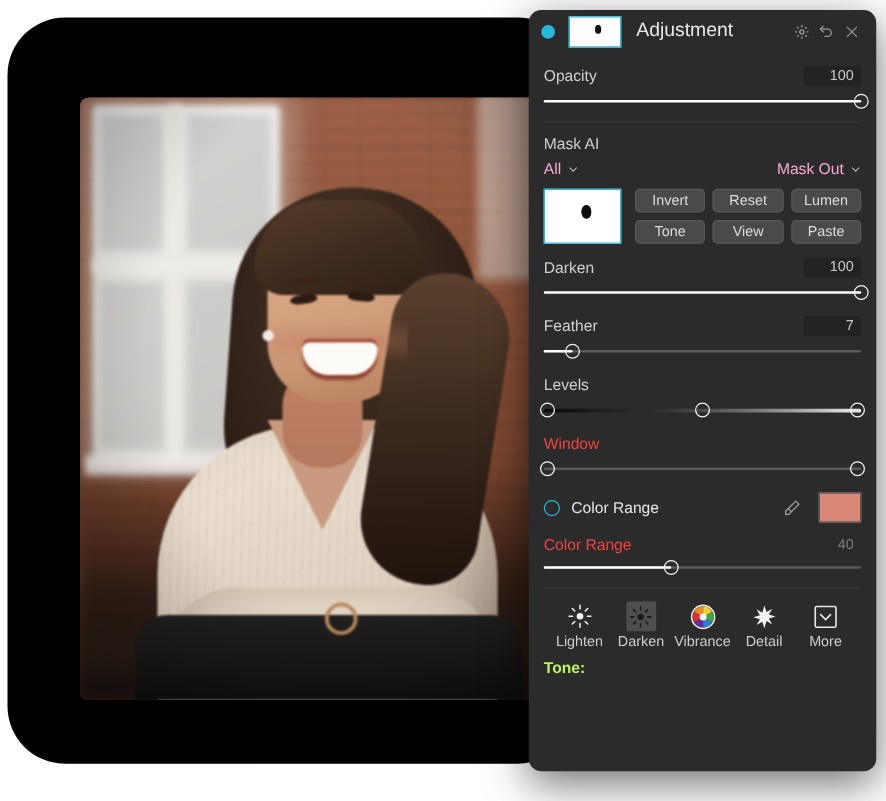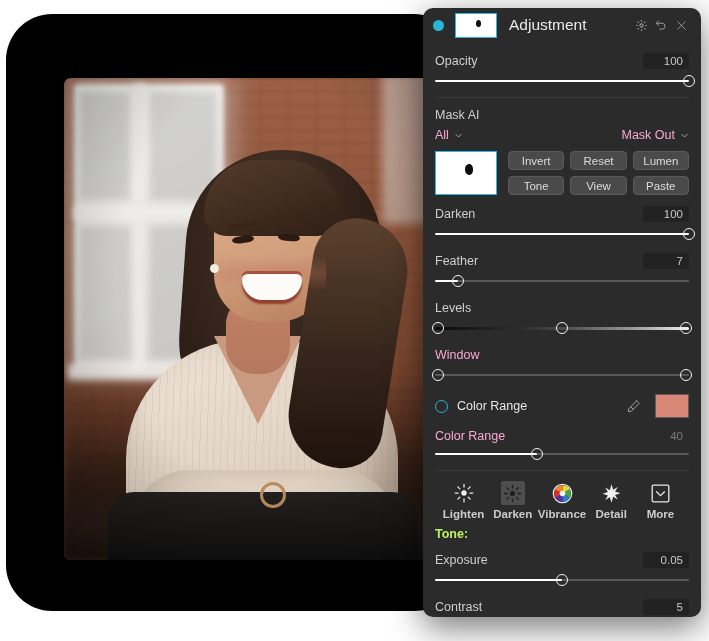--- a/index.html
+++ b/index.html
@@ -191,21 +191,21 @@
   .hdr-icon svg { display: block; }
 
   .section { padding: 0 12px; }
   .divider { height: 1px; background: #3a3a3a; margin: 8px 12px 0 12px; }
 
   .row-label {
     display: flex; align-items: center; justify-content: space-between;
     height: 22px; margin-top: 8px;
   }
   .lbl { font-size: 12.5px; color: #cfcfcf; }
-  .lbl.dim { color: #f9a8d4; }
+  .lbl.dim { color: #ef4444; }
   .val-box {
     min-width: 46px; text-align: right; font-size: 11.5px; color: #c9c9c9;
     background: #222222; border-radius: 2px; padding: 2px 6px;
   }
   .val-plain { font-size: 11.5px; color: #7c7c7c; padding-right: 6px; }
 
   
   .slider { position: relative; height: 16px; margin-top: 1px; }
   .track {
     position: absolute; left: 0; right: 0; top: 7px; height: 2px;
@@ -253,21 +253,21 @@
     width: 13px; height: 13px; border: 1.8px solid #2ab7dc; border-radius: 50%;
   }
   .cr-label { margin-left: 9px; font-size: 12.5px; color: #e6e6e6; flex: 1 1 auto; }
   .eyedropper { width: 20px; color: #a2a2a2; display: flex; align-items: center; justify-content: center; }
   .swatch {
     width: 34px; height: 24px; margin-left: 12px;
     background: #d98776; border: 1px solid #5c5c5c;
   }
 
   
-  .tools { display: flex; justify-content: space-between; padding: 10px 16px 0 16px; font-weight: bold; }
+  .tools { display: flex; justify-content: space-between; padding: 10px 16px 0 16px; }
   .tool { display: flex; flex-direction: column; align-items: center; gap: 3px; width: 50px; }
   .tool-ico { width: 24px; height: 24px; display: flex; align-items: center; justify-content: center; }
   .tool-name { font-size: 11.5px; color: #cccccc; }
   .tool-ico.darken-box { background: #4e4e4e; border-radius: 2px; }
 
   .tone-head { font-size: 12.5px; color: #bef264; font-weight: bold; padding: 7px 12px 0 12px; }
 </style>
 </head>
 <body>
 
@@ -497,32 +497,15 @@
             <rect x="2.5" y="2.5" width="19" height="19" rx="1.5"></rect>
             <path d="M7.5 10l4.5 4.5L16.5 10"></path>
           </svg>
         </div>
         <div class="tool-name">More</div>
       </div>
     </div>
 
     <div class="tone-head">Tone:</div>
 
-    <div class="section">
-      <div class="row-label">
-        <span class="lbl">Exposure</span>
-        <span class="val-box">0.05</span>
-      </div>
-      <div class="slider">
-        <div class="track"></div>
-        <div class="fill" style="width:50%"></div>
-        <div class="knob" style="left:50%"></div>
-      </div>
-
-      <div class="row-label">
-        <span class="lbl">Contrast</span>
-        <span class="val-box">5</span>
-      </div>
-
-    </div>
 
   </div>
 </div>
 
 </body></html>

